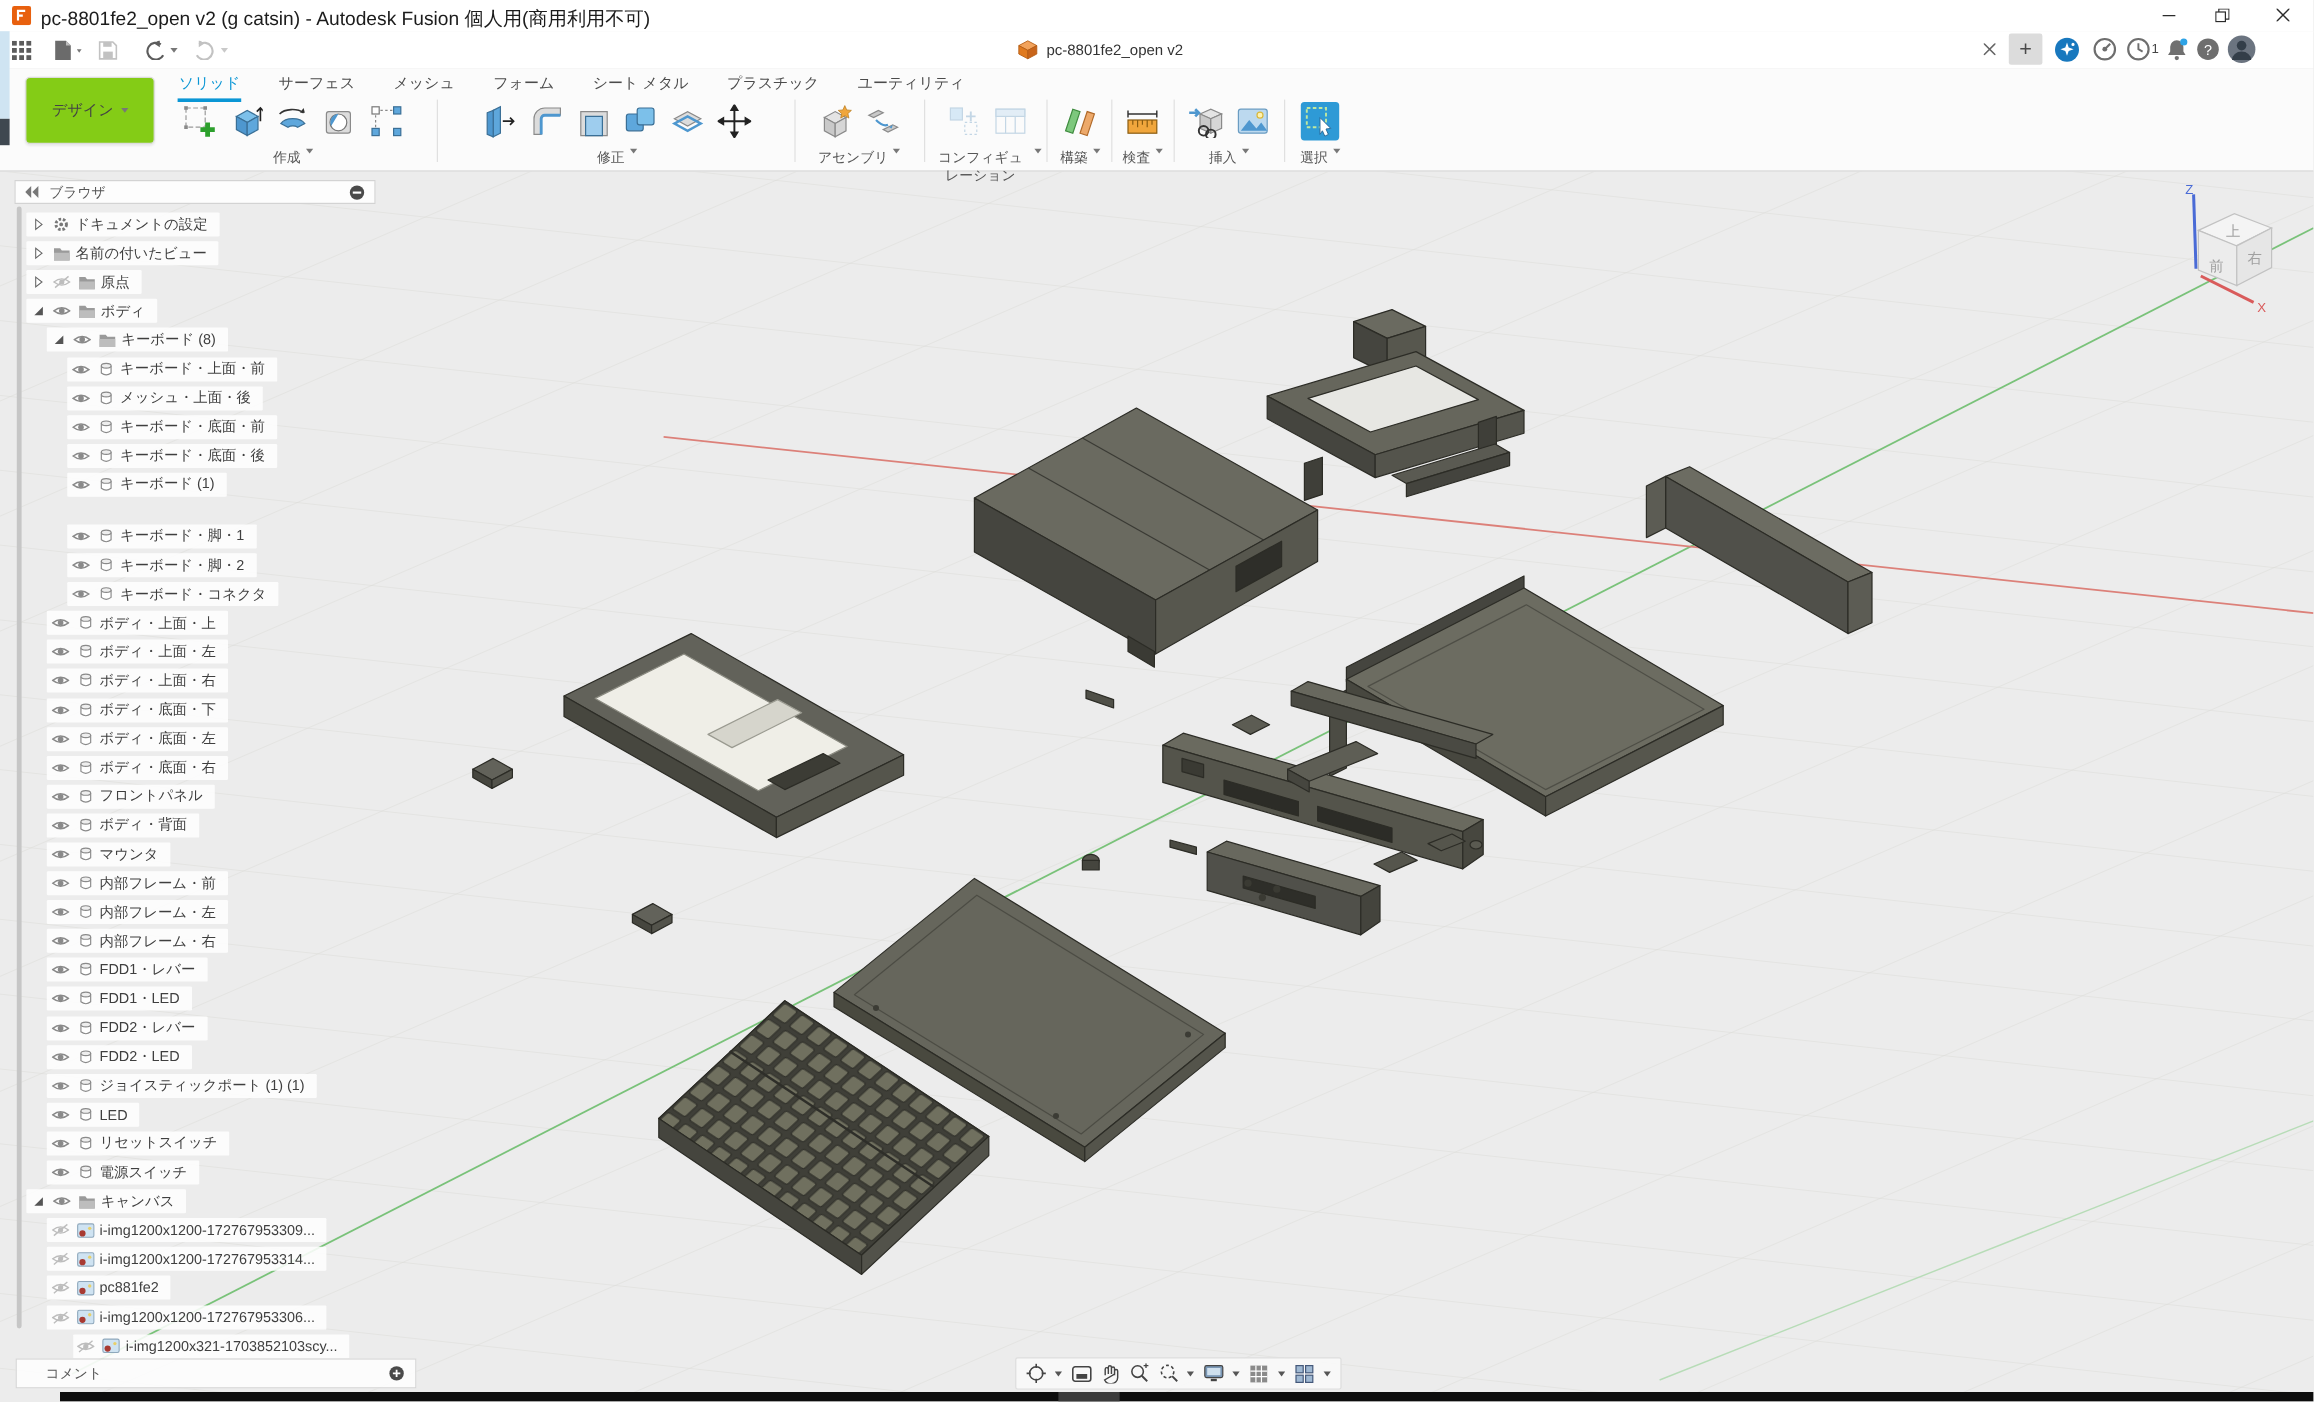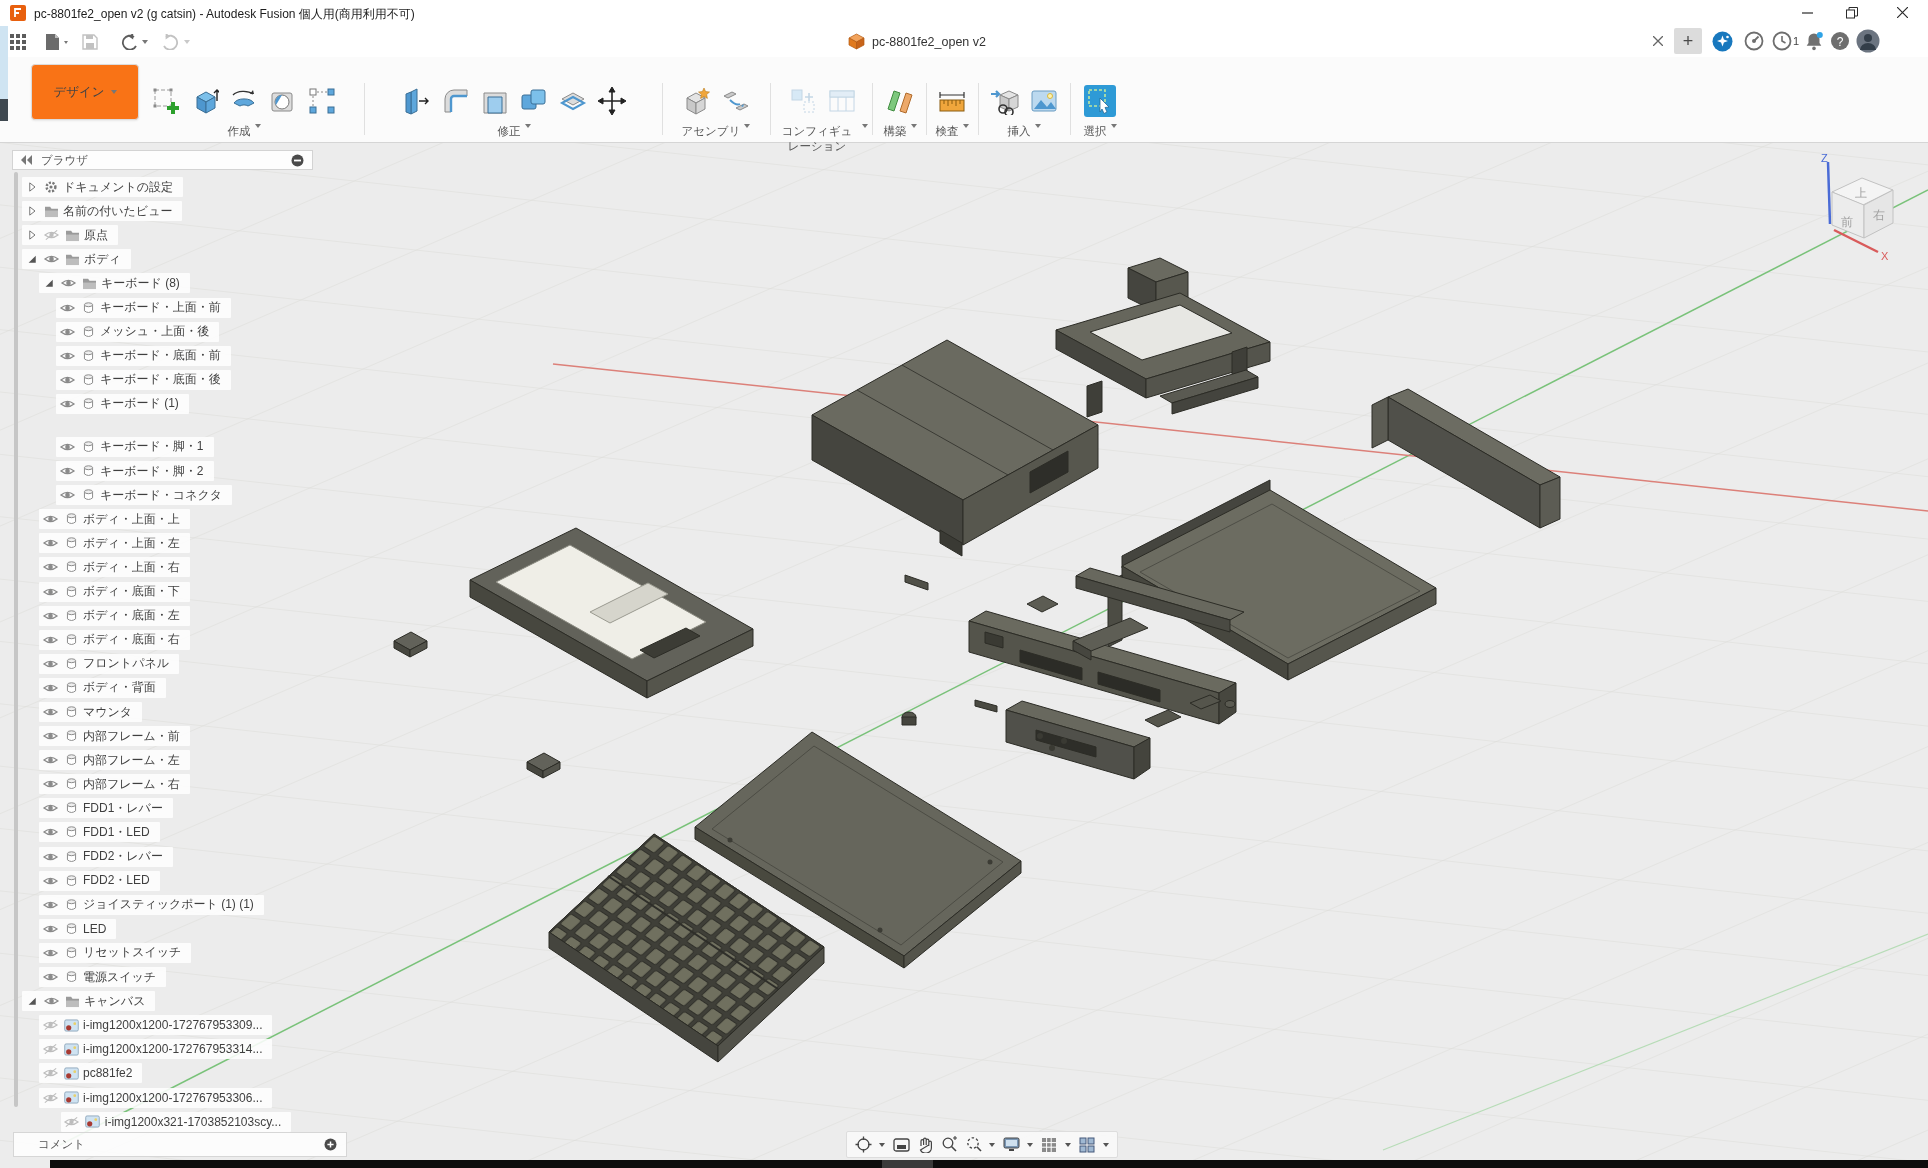--- a/index.html
+++ b/index.html
@@ -1,32 +1,32 @@
 <!DOCTYPE html>
 <html><head>
 <meta charset="utf-8">
 <style>
   html,body{margin:0;padding:0;background:#ececec;}
   body{width:1928px;height:1168px;position:relative;overflow:hidden;
        font-family:"Liberation Sans","DejaVu Sans",sans-serif;color:#333;}
   .abs{position:absolute;}
   
   #titlebar{left:0;top:0;width:1928px;height:26px;background:#ffffff;border-bottom:1px solid #ededed;}
-  #titlebar .ttl{position:absolute;left:34px;top:6px;font-size:12px;color:#1c1c1c;white-space:nowrap;}
+  #titlebar .ttl{position:absolute;left:34px;top:6px;font-size:16px;color:#1c1c1c;white-space:nowrap;}
   .winbtn{position:absolute;top:0;width:40px;height:25px;display:flex;align-items:center;justify-content:center;}
   
   #appbar{left:0;top:26px;width:1928px;height:31px;background:#ffffff;border-bottom:1px solid #e4e4e4;}
   .qat{position:absolute;top:4px;height:24px;display:flex;align-items:center;justify-content:center;}
   .doc-tab{position:absolute;left:848px;top:3px;height:25px;display:flex;align-items:center;gap:7px;font-size:12.5px;color:#333;}
   .newtab{position:absolute;left:1674px;top:2px;width:28px;height:26px;background:#dcdcdc;border-radius:2px;
           display:flex;align-items:center;justify-content:center;font-size:18px;color:#4a4a4a;}
   .rndico{position:absolute;top:3px;width:24px;height:24px;display:flex;align-items:center;justify-content:center;}
   
   #ribbon{left:0;top:57px;width:1928px;height:85px;background:#fbfbfb;border-bottom:1px solid #d5d5d5;}
-  #wsbtn{position:absolute;left:31px;top:7px;width:106px;height:54px;background:#f97316;border:1px solid #dcdcdc;
+  #wsbtn{position:absolute;left:21px;top:7px;width:106px;height:54px;background:#84cc16;border:1px solid #dcdcdc;
          border-radius:4px;box-shadow:0 1px 2px rgba(0,0,0,.08);display:flex;align-items:center;justify-content:center;
          gap:6px;font-size:12.5px;color:#444;}
   #rtabs{position:absolute;left:148px;top:1px;display:flex;gap:30px;}
   .rtab{font-size:12.5px;color:#4b4b4b;padding:3px 1px 4px;border-bottom:3px solid transparent;white-space:nowrap;}
   .rtab.active{color:#0a96d5;border-bottom-color:#0a96d5;}
   .rgroup{position:absolute;top:22px;height:60px;}
   .ricons{display:flex;justify-content:center;align-items:center;gap:5px;height:44px;}
   .rbtn{width:34px;height:42px;display:flex;align-items:center;justify-content:center;}
   .rbtn.dis{opacity:.38;}
   .rlabel{text-align:center;font-size:11.5px;color:#565656;margin-top:1px;display:flex;justify-content:center;align-items:flex-start;gap:4px;}
@@ -350,20 +350,30 @@
       </svg>
   </div>
 </div>
 
 <div id="ribbon" class="abs">
   <div id="wsbtn">
     <span>デザイン</span>
     <span class="caret"></span>
   </div>
 
+  <div id="rtabs">
+
+  <span class="rtab active">ソリッド</span>
+      <span class="rtab">サーフェス</span>
+      <span class="rtab">メッシュ</span>
+      <span class="rtab">フォーム</span>
+      <span class="rtab">シート メタル</span>
+      <span class="rtab">プラスチック</span>
+      <span class="rtab">ユーティリティ</span>
+    </div>
 
   <div class="rgroup" style="left:128px;width:232px">
     <div class="ricons">
       <div class="rbtn">
         <svg width="28" height="28">
             <rect x="3" y="3" width="16" height="16" fill="none" stroke="#9a9a9a" stroke-dasharray="4 2"></rect>
           <rect x="1.5" y="1.5" width="3" height="3" fill="#8a8a8a"></rect>
             <rect x="17.5" y="1.5" width="3" height="3" fill="#8a8a8a"></rect>
             <rect x="1.5" y="17.5" width="3" height="3" fill="#8a8a8a"></rect>
           <path d="M21,15 v12 M15,21 h12" stroke="#2ca02c" stroke-width="4"></path>

